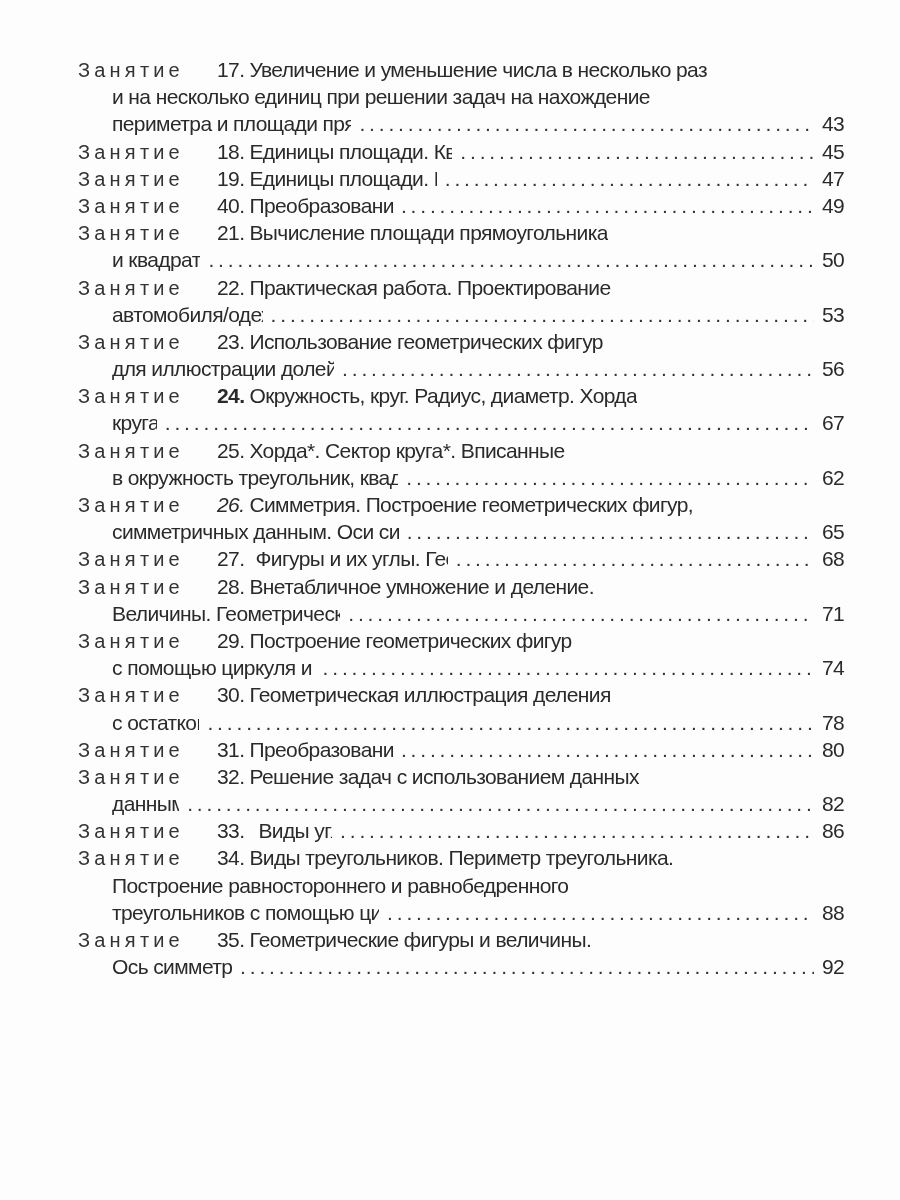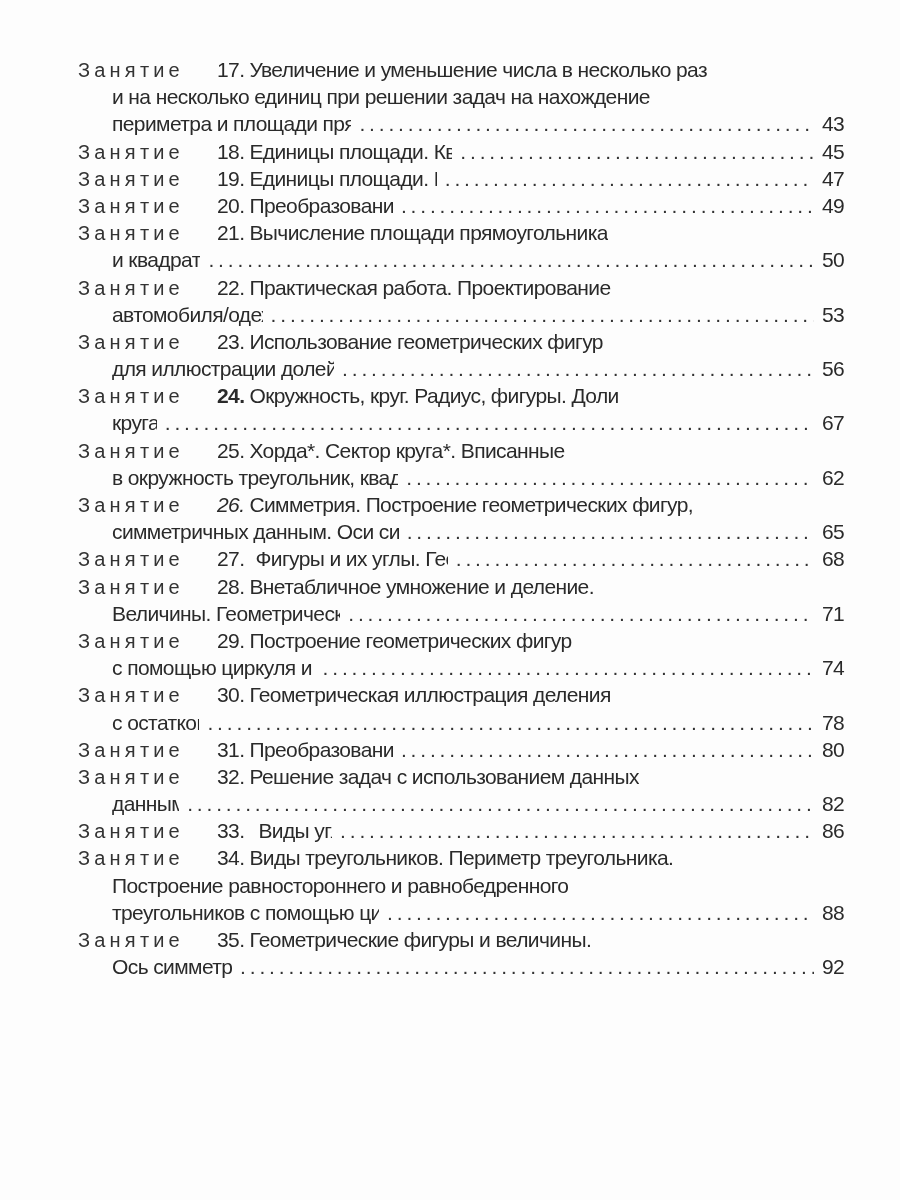--- a/index.html
+++ b/index.html
@@ -75,21 +75,21 @@
         <span class="lbl">Занятие</span>
         <span style="margin-right: 5px;">19.</span>
         <span class="txt">Единицы площади. Квадратный метр</span>
         <span class="dots"></span>
         <span class="pg">47</span>
       </div>
     </div>
     <div class="entry">
       <div class="line">
         <span class="lbl">Занятие</span>
-        <span style="margin-right: 5px;">20.</span>
+        <span style="margin-right: 5px;">40.</span>
         <span class="txt">Преобразование величин</span>
         <span class="dots"></span>
         <span class="pg">49</span>
       </div>
     </div>
     <div class="entry">
       <div class="line">
         <span class="lbl">Занятие</span>
         <span style="margin-right: 5px;">21.</span>
         <span class="txt">Вычисление площади прямоугольника</span>
@@ -121,21 +121,21 @@
       <div class="line cont">
         <span class="txt">для иллюстрации долей величины</span>
         <span class="dots"></span>
         <span class="pg">56</span>
       </div>
     </div>
     <div class="entry">
       <div class="line">
         <span class="lbl">Занятие</span>
         <span style="margin-right: 5px; font-weight: bold;">24.</span>
-        <span class="txt">Окружность, круг. Радиус, фигуры. Доли</span>
+        <span class="txt">Окружность, круг. Радиус, диаметр. Хорда</span>
       </div>
       <div class="line cont">
         <span class="txt">круга</span>
         <span class="dots"></span>
         <span class="pg">67</span>
       </div>
     </div>
     <div class="entry">
       <div class="line">
         <span class="lbl">Занятие</span>

